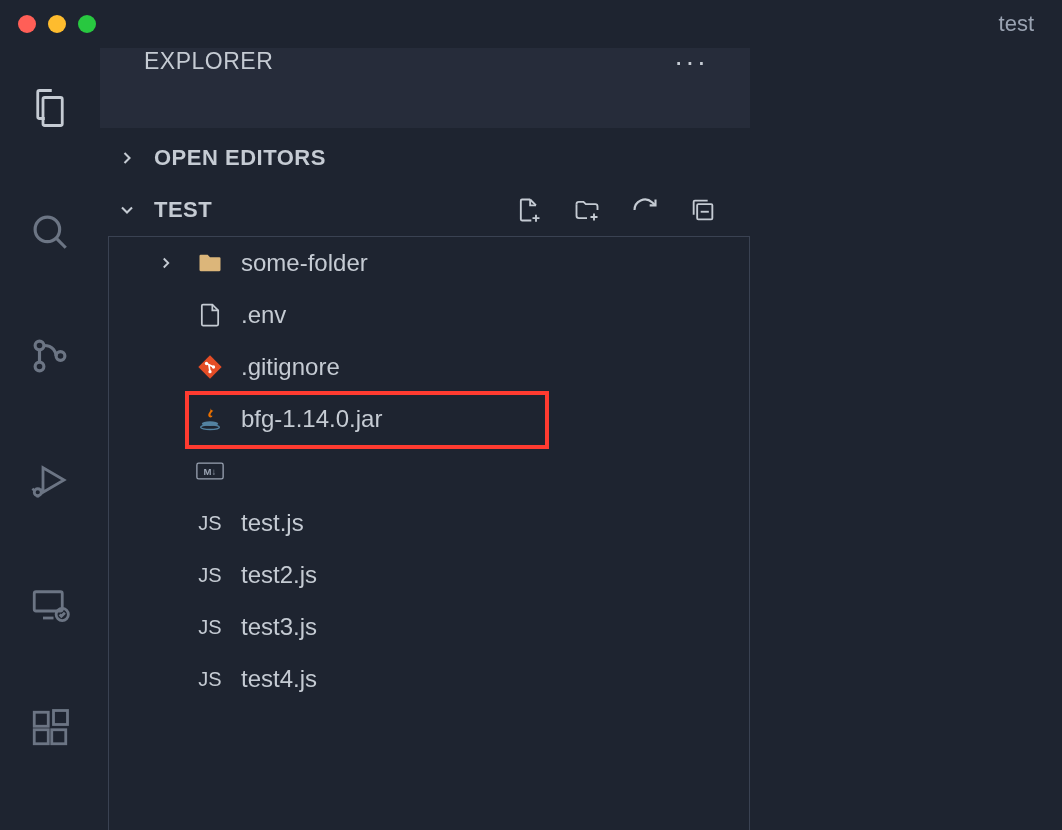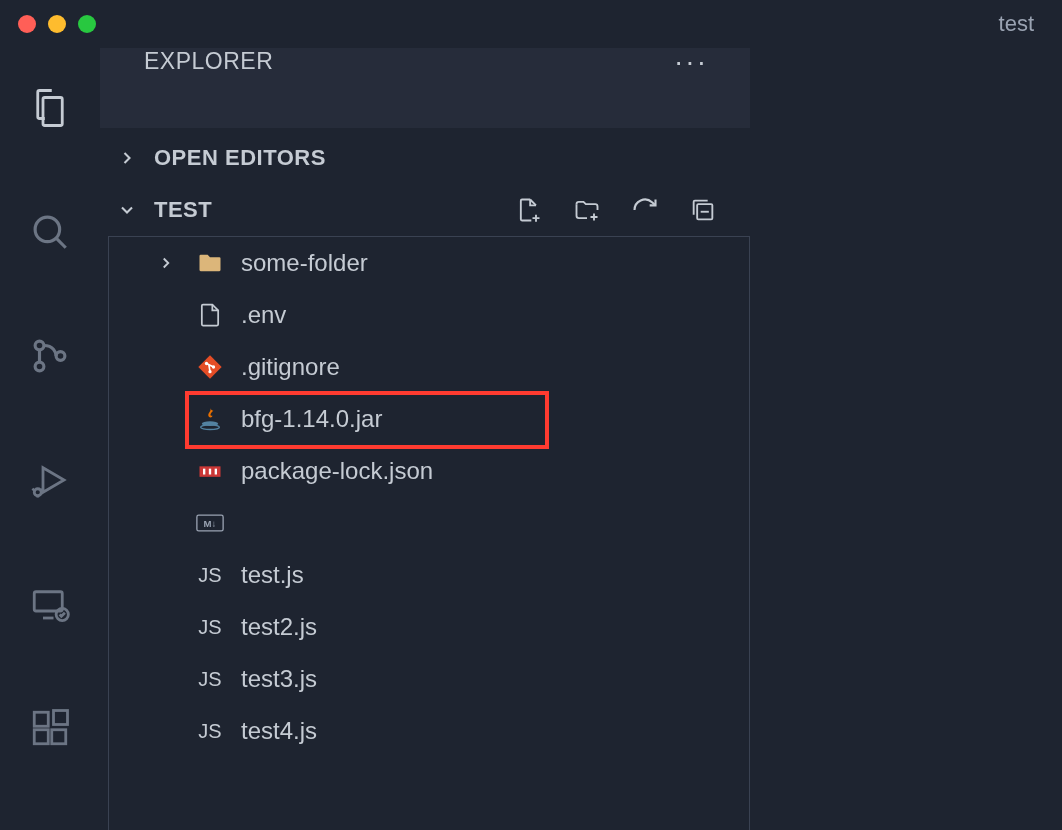--- a/index.html
+++ b/index.html
@@ -215,31 +215,20 @@
         <div class="file-icon">
           <svg viewBox="0 0 24 24">
               <path fill="#e76f00" d="M12 3c2 2-3 4-1 7 1 1 3 1 3-1-3 1-1-3 1-4-1 0-3-2-3-2z"></path>
               <ellipse class="java-cup" cx="12" cy="16" rx="7" ry="2"></ellipse>
               <ellipse fill="none" stroke="#5382a1" stroke-width="1.2" cx="12" cy="19" rx="8" ry="2"></ellipse>
             </svg>
         </div>
         <span>bfg-1.14.0.jar</span>
       </div>
 
-      <div class="tree-item indent-file">
-        <div class="file-icon">
-          <svg viewBox="0 0 24 24">
-              <rect class="npm-box" x="3" y="8" width="18" height="9"></rect>
-              <rect fill="#fff" x="6" y="10" width="2" height="5"></rect>
-              <rect fill="#fff" x="11" y="10" width="2" height="5"></rect>
-              <rect fill="#fff" x="16" y="10" width="2" height="5"></rect>
-            </svg>
-        </div>
-        <span>package-lock.json</span>
-      </div>
 
 
       <div class="tree-item indent-file">
         <div class="file-icon">
           <svg viewBox="0 0 32 20">
               <rect x="1" y="1" width="30" height="18" rx="2" fill="none" stroke="#9aa3b2" stroke-width="1.5"></rect>
               <text x="16" y="14" text-anchor="middle" font-size="11" font-weight="700" fill="#9aa3b2">M↓</text>
             </svg>
         </div>
       </div>

